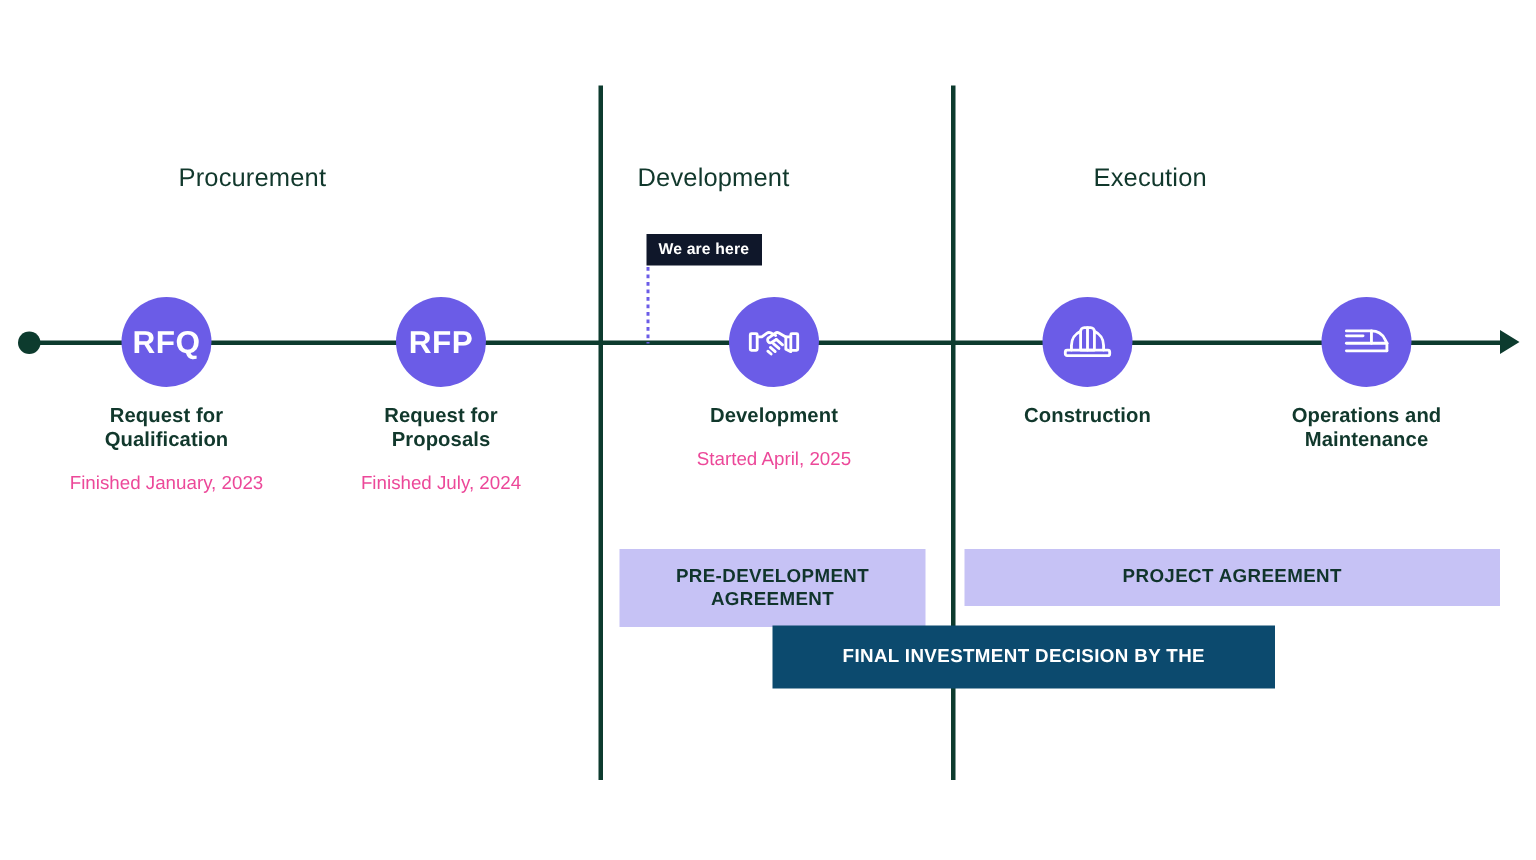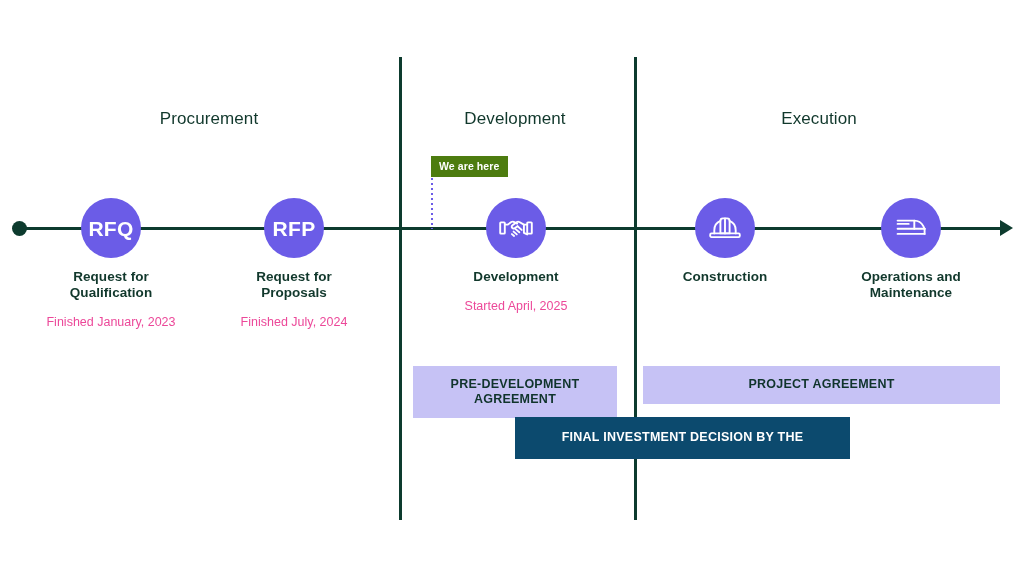--- a/index.html
+++ b/index.html
@@ -31,21 +31,21 @@
   #divider-1 { left: 399px; }
   #divider-2 { left: 634px; }
 
   
   .phase-header {
     position: absolute;
     top: 109px;
     font-size: 17px;
     color: #11382c;
     font-weight: 400;
-    text-align: center;
+    text-align: left;
     letter-spacing: 0.1px;
     white-space: nowrap;
   }
 
   
   #axis-line {
     position: absolute;
     left: 20px;
     top: 227px;
     width: 988px;
@@ -114,21 +114,21 @@
     color: #ec4899;
     line-height: 1.2;
     white-space: nowrap;
   }
 
   
   #marker-badge {
     position: absolute;
     left: 431px;
     top: 156px;
-    background: #4d7c0f;
+    background: #0f172a;
     color: #ffffff;
     font-size: 10.5px;
     font-weight: 700;
     padding: 5px 9px 5px 8px;
     letter-spacing: 0.1px;
     white-space: nowrap;
     line-height: 1;
   }
   #marker-stem {
     position: absolute;

